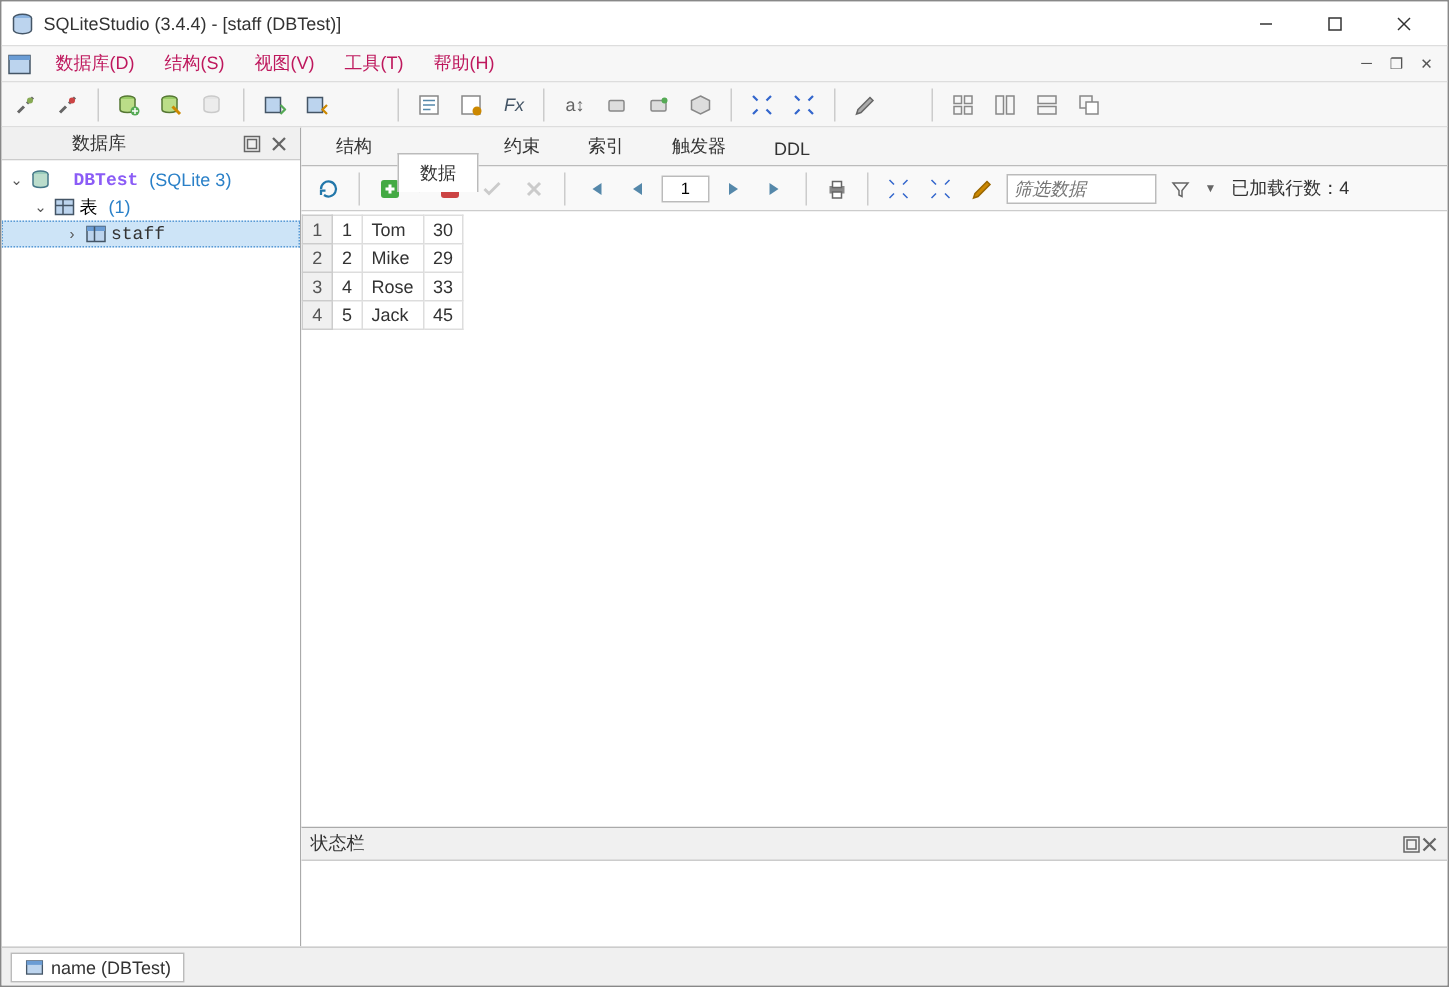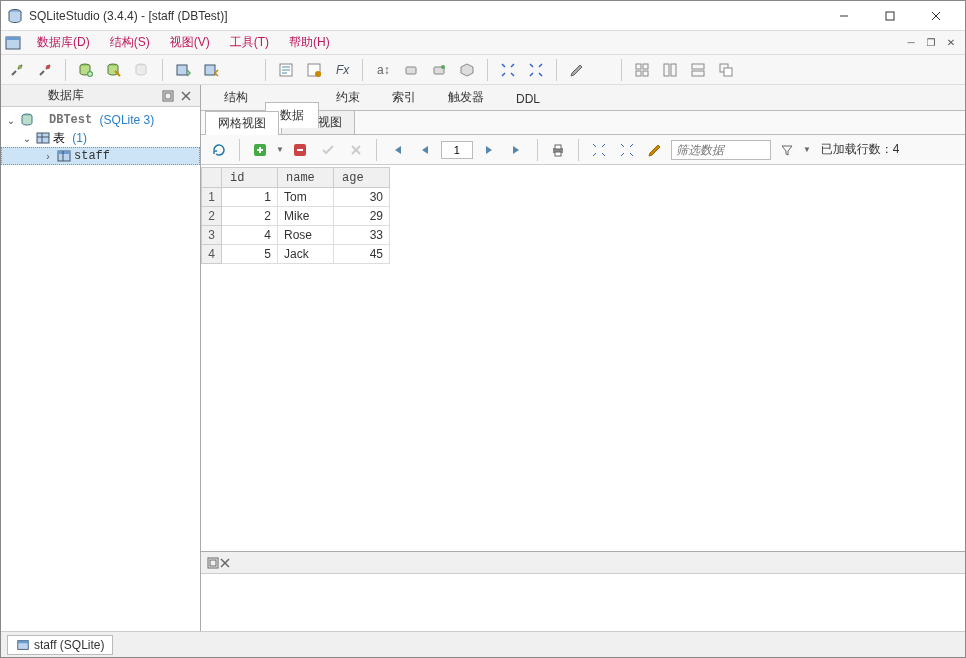--- a/index.html
+++ b/index.html
@@ -22,21 +22,21 @@
 .lp-header { height:22px; background:#f0f0f0; border-bottom:1px solid #ccc; display:flex; align-items:center; padding:0 6px; font-weight:normal; }
 .lp-header .t { flex:1; color:#333;margin-left:41px; }
 .lp-header .ic { width:16px;height:16px; display:flex; align-items:center; justify-content:center; margin-left:2px; color:#555; }
 .lp-filter { height:22px; border-bottom:1px solid #ccc; }
 .lp-filter input { width:100%; height:100%; border:none; padding:0 6px; font-style:italic; color:#888; outline:none;}
 .tree { flex:1; padding:4px 0; overflow:auto; background:#fff;}
 .treerow { display:flex; align-items:center; height:18px; padding-left:4px; gap:2px; white-space:nowrap;}
 .treerow .exp { width:12px; text-align:center; color:#555; font-size:10px;}
 .treerow .ticon { width:16px;height:16px; }
 .treerow.sel { background:#cde4f7; border:1px dotted #5a9bd5; padding-left:3px;}
-.dbname { font-weight:bold; color:#737373; font-family: "Courier New", monospace; padding-left: 12px; }
+.dbname { font-weight:bold; color:#8b5cf6; font-family: "Courier New", monospace; padding-left: 12px; }
 .dbtype { color:#2a80c8;text-align:right; }
 .tabcount { color:#2a80c8; }
 .mono { font-family:"Courier New",monospace; color:#333;}
 .rightpanel { flex:1; display:flex; flex-direction:column; background:#fff;}
 .toptabs { height:26px; border-bottom:1px solid #bbb; display:flex; align-items:flex-end; padding-left:8px; gap:2px; background:#f5f5f5;}
 .toptab { padding:4px 14px; border:1px solid transparent; border-bottom:none; color:#333; background:transparent;}
 .toptab.active { background:#fff; border-color:#bbb; position:relative; top:18px;}
 .viewtabs { height:24px; display:flex; align-items:flex-end; padding-left:4px; border-bottom:1px solid #bbb; background:#f9f9f9;}
 .viewtab { padding:3px 12px; border:1px solid #bbb; border-bottom:none; background:#f0f0f0; margin-right:2px; color:#333;}
 .viewtab.active { background:#fff; position:relative; top:1px;}
@@ -292,24 +292,20 @@
 
   <div class="rightpanel">
     <div class="toptabs">
       <div class="toptab">结构</div>
       <div class="toptab active">数据</div>
       <div class="toptab">约束</div>
       <div class="toptab">索引</div>
       <div class="toptab">触发器</div>
       <div class="toptab">DDL</div>
     </div>
-    <div class="viewtabs">
-      <div class="viewtab active">网格视图</div>
-      <div class="viewtab">表单视图</div>
-    </div>
     <div class="datatoolbar">
       <div class="tbtn">
           <svg width="16" height="16" viewBox="0 0 16 16">
             <path d="M3 8a5 5 0 1 1 2 4" fill="none" stroke="#27a" stroke-width="1.5"></path>
             <path d="M3 12v-3h3" fill="none" stroke="#27a" stroke-width="1.5"></path>
           </svg>
         </div>
       <div class="sep"></div>
       <div class="tbtn">
           <svg width="16" height="16" viewBox="0 0 16 16">
@@ -386,26 +382,20 @@
           <svg width="14" height="14" viewBox="0 0 14 14">
             <path d="M2 3h10L8 8v4l-2-1V8z" fill="none" stroke="#666"></path>
           </svg>
         </div>
       <span style="color:#666;font-size:8px;">▼</span>
       <span class="rowcount">已加载行数：4</span>
     </div>
     <div class="grid">
       <table class="datagrid">
         <tbody>
-            <tr>
-          <th></th>
-          <th style="width:56px">id</th>
-          <th style="width:56px">name</th>
-          <th style="width:56px">age</th>
-        </tr>
         <tr>
               <td class="rowh">1</td>
               <td class="num">1</td>
               <td>Tom</td>
               <td class="num">30</td>
             </tr>
         <tr>
               <td class="rowh">2</td>
               <td class="num">2</td>
               <td>Mike</td>
@@ -421,20 +411,21 @@
               <td class="rowh">4</td>
               <td class="num">5</td>
               <td>Jack</td>
               <td class="num">45</td>
             </tr>
       </tbody>
         </table>
     </div>
     <div class="statuspanel">
       <div class="sp-header">
+        <span class="t">状态栏</span>
         <span class="ic">
             <svg width="12" height="12" viewBox="0 0 12 12">
               <rect x="1" y="1" width="10" height="10" fill="none" stroke="#666"></rect>
               <rect x="3" y="3" width="6" height="6" fill="none" stroke="#666"></rect>
             </svg>
           </span>
         <span class="ic">
             <svg width="12" height="12" viewBox="0 0 12 12">
               <line x1="2" y1="2" x2="10" y2="10" stroke="#666" stroke-width="1.5"></line>
               <line x1="10" y1="2" x2="2" y2="10" stroke="#666" stroke-width="1.5"></line>
@@ -444,15 +435,15 @@
     </div>
   </div>
 </div>
 
 <div class="statusbar">
   <div class="sbtab">
     <svg width="14" height="14" viewBox="0 0 16 16">
         <rect x="2" y="3" width="12" height="10" fill="#bcd4ee" stroke="#456"></rect>
         <rect x="2" y="3" width="12" height="3" fill="#6a9cd4"></rect>
       </svg>
-    <span>staff (SQLite)</span>
+    <span>name (DBTest)</span>
   </div>
 </div>
 
 </body></html>

